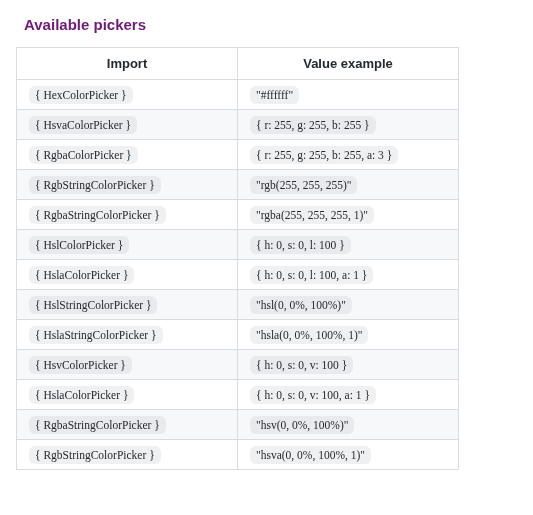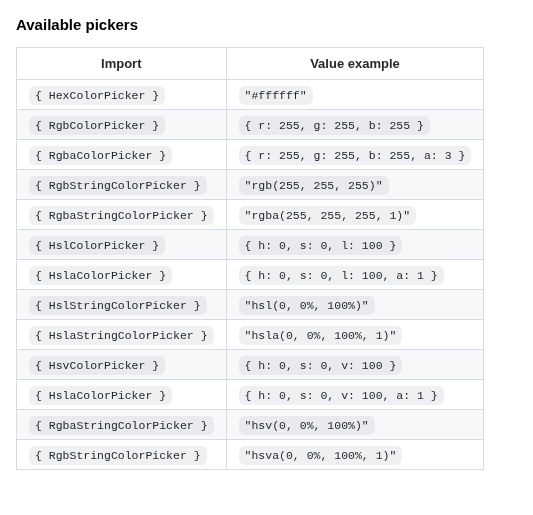--- a/index.html
+++ b/index.html
@@ -10,22 +10,22 @@
     padding: 16px;
     font-family: -apple-system, BlinkMacSystemFont, "Segoe UI", Helvetica, Arial, sans-serif;
     color: #24292e;
     background: #ffffff;
     font-size: 14px;
     width: 533px;
   }
   h4.heading {
     font-size: 15px;
     font-weight: 600;
-    margin: 0 0 14px 0;
-    color: #000000;
+    margin: 0 0 14px 8px;
+    color: #701a75;
   }
   table {
     border-collapse: collapse;
     width: 443px;
     font-size: 13px;
   }
   thead th {
     padding: 8px 12px;
     border: 1px solid #d8dce0;
     font-weight: 600;
@@ -34,21 +34,21 @@
   }
   tbody td {
     padding: 7px 12px;
     border: 1px solid #d8dce0;
     vertical-align: middle;
   }
   tbody tr:nth-child(even) td {
     background: #f6f8fa;
   }
   code {
-    font-family: Liberation Mono, monospace;
+    font-family: Liberation Serif, serif;
     font-size: 11.5px;
     background: #eef0f2;
     padding: 3px 6px;
     border-radius: 6px;
     white-space: nowrap;
     color: #24292e;
   }
   tbody tr:nth-child(even) code {
     background: #e8eaed;
   }
@@ -66,21 +66,21 @@
       <th class="col-import">Import</th>
       <th class="col-value">Value example</th>
     </tr>
   </thead>
   <tbody id="rows-body">
       <tr>
         <td><code>{ HexColorPicker }</code></td>
         <td><code>"#ffffff"</code></td>
       </tr>
       <tr>
-        <td><code>{ RgbColorPicker }</code></td>
+        <td><code>{ HsvaColorPicker }</code></td>
         <td><code>{ r: 255, g: 255, b: 255 }</code></td>
       </tr>
       <tr>
         <td><code>{ RgbaColorPicker }</code></td>
         <td><code>{ r: 255, g: 255, b: 255, a: 3 }</code></td>
       </tr>
       <tr>
         <td><code>{ RgbStringColorPicker }</code></td>
         <td><code>"rgb(255, 255, 255)"</code></td>
       </tr>

